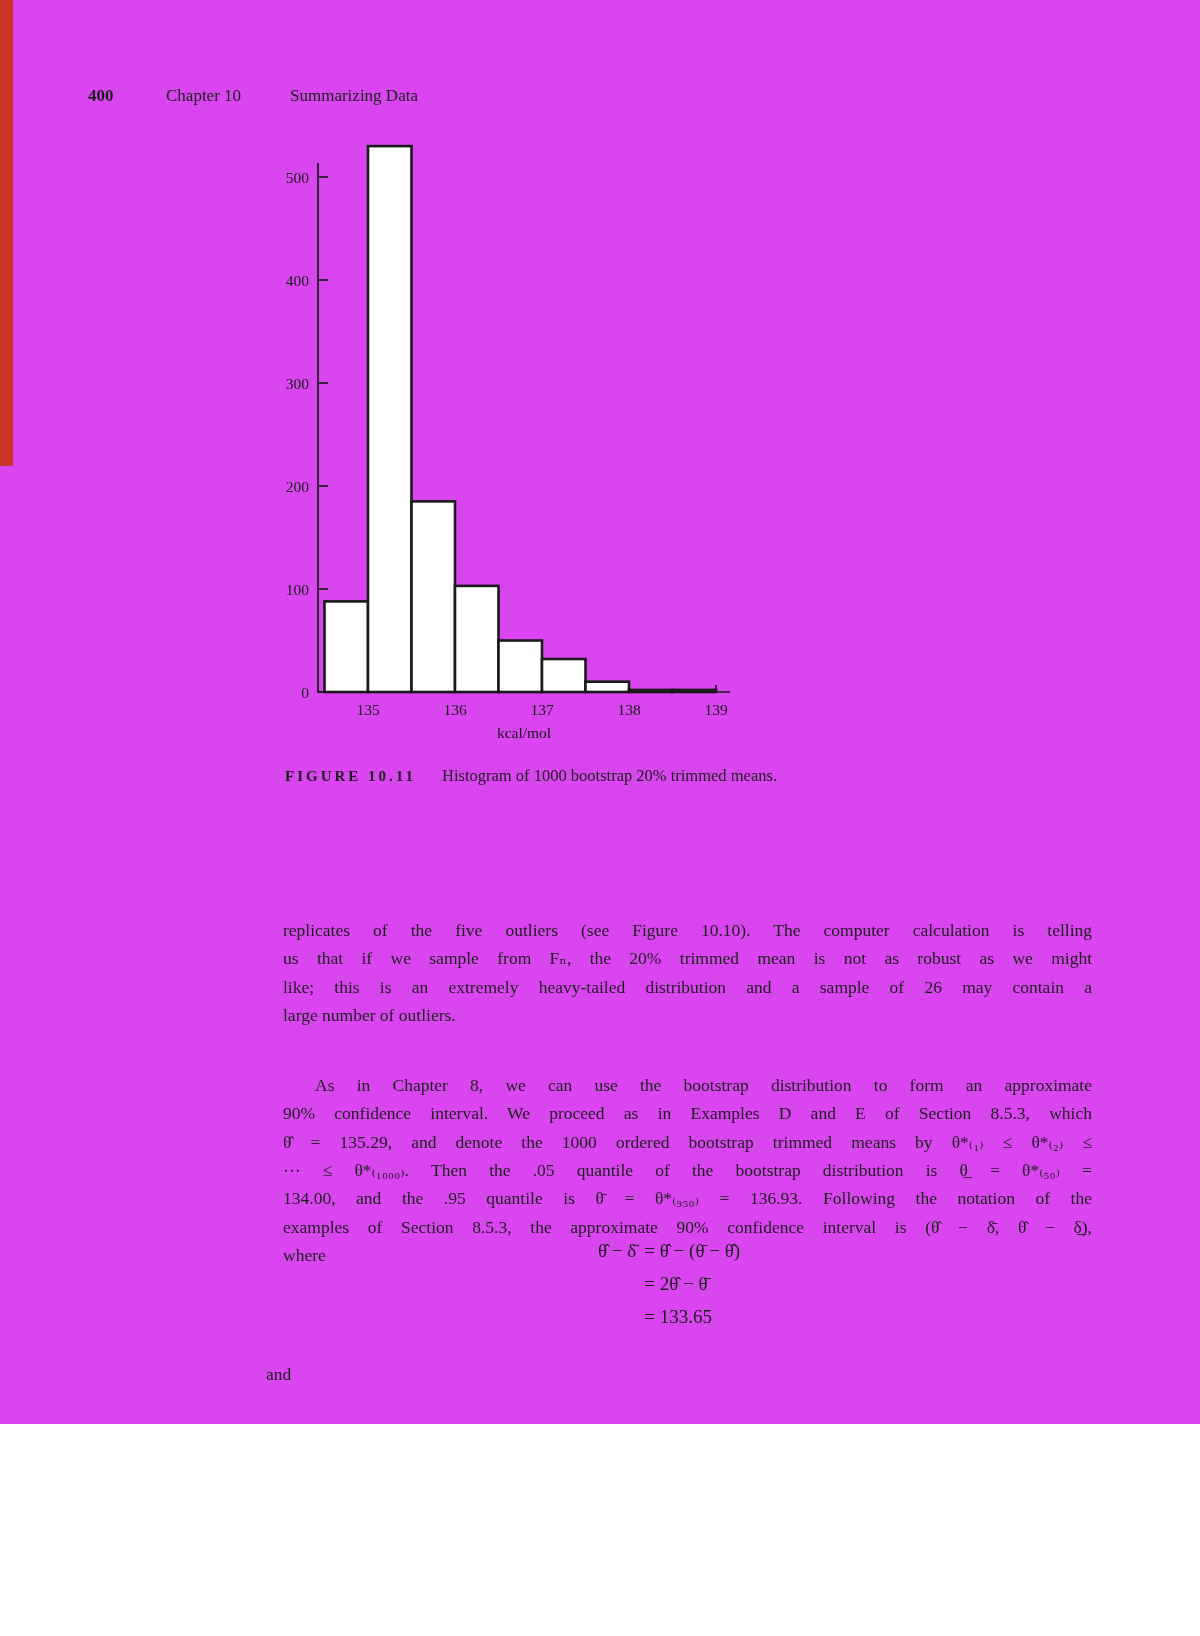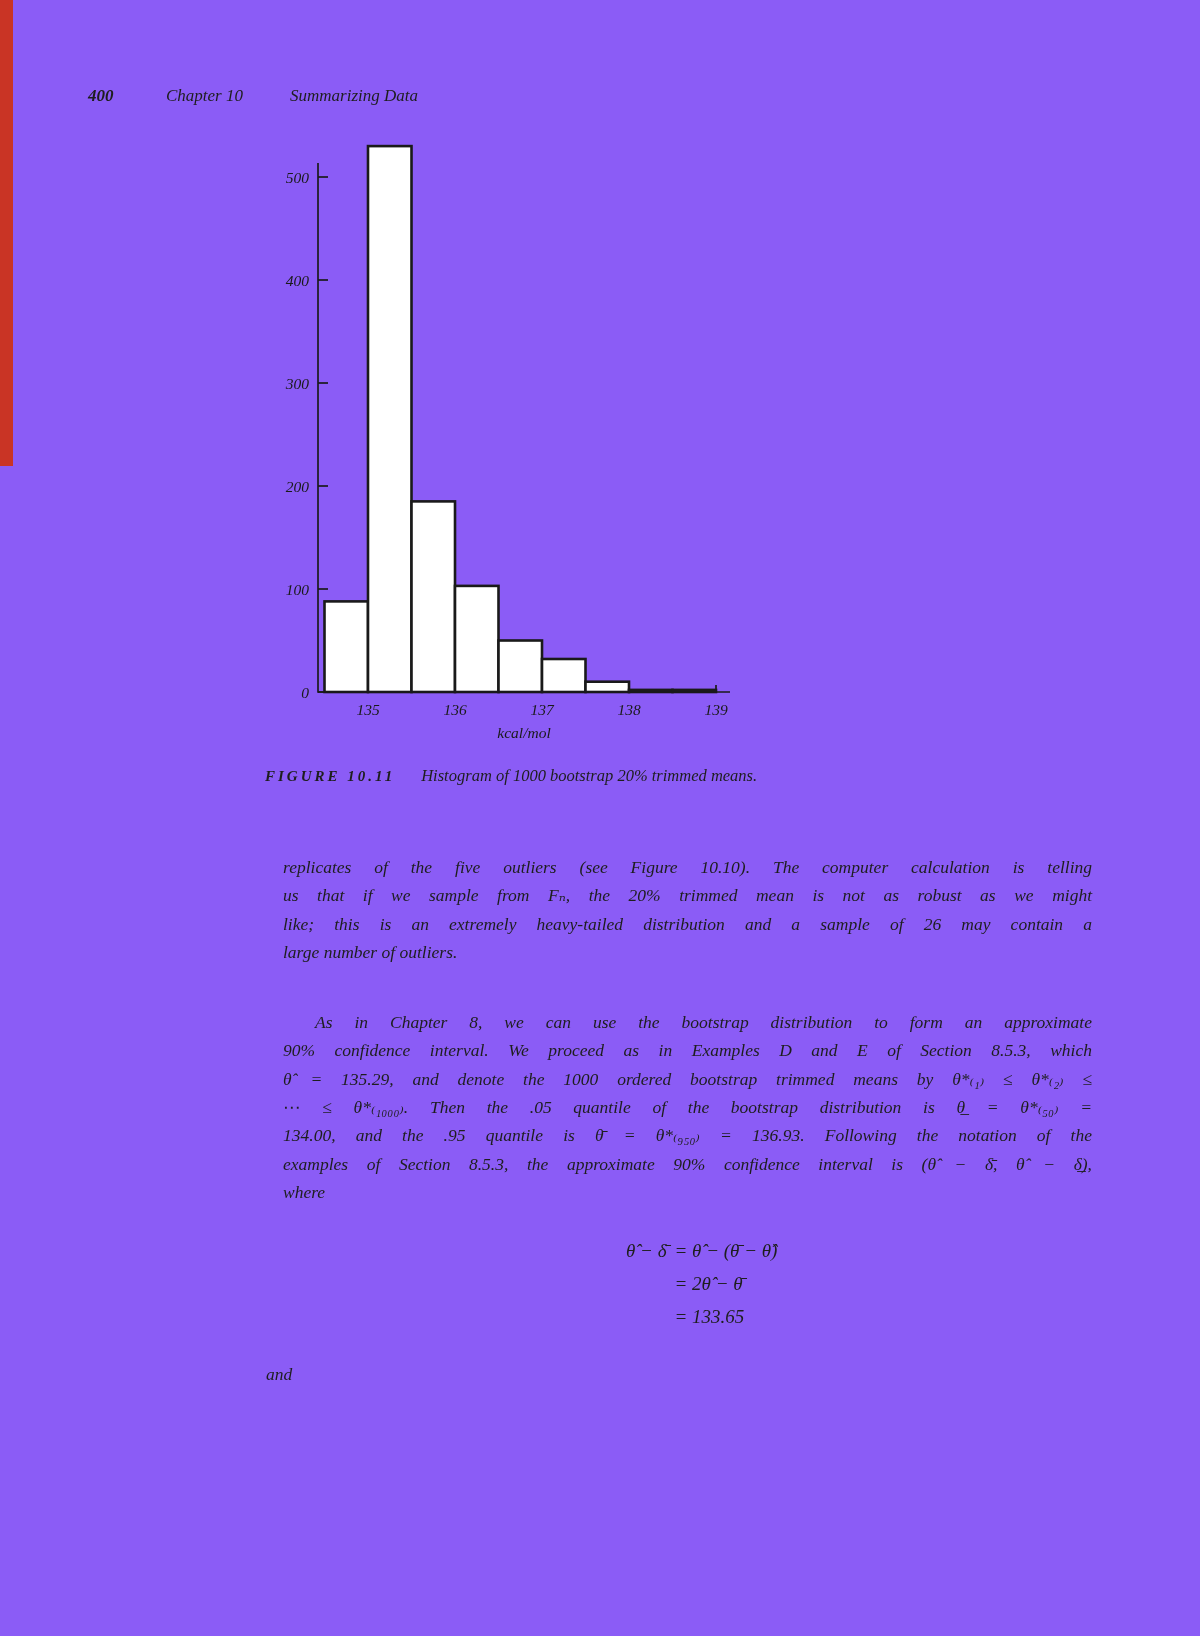--- a/index.html
+++ b/index.html
@@ -1,50 +1,49 @@
 <!DOCTYPE html>
 <html><head>
 <meta charset="utf-8">
 <style>
   html,body{margin:0;padding:0;background:#ffffff;}
   .page{
     position:relative;
-    width:1200px;height:1636px;
-    background:#8b5cf6;
+    width:1200px;height:1424px;
+    background:#d946ef;
     font-family:"Liberation Serif","DejaVu Serif","DejaVu Sans",serif;
     color:#1e1e1e;
     overflow:hidden;
-    font-style:italic;
   }
   .ribbon{
     position:absolute;left:0;top:0;width:13px;height:466px;
   }
   .header{position:absolute;top:86px;left:0;width:1200px;font-size:17px;}
   .page-num{position:absolute;left:88px;top:0;font-weight:700;}
   .chap{position:absolute;left:166px;top:0;}
   .chap-title{position:absolute;left:290px;top:0;}
   .chart-wrap{position:absolute;left:260px;top:125px;width:490px;height:640px;}
-  .caption{position:absolute;left:265px;top:766px;width:840px;font-size:16.5px;white-space:nowrap;}
+  .caption{position:absolute;left:285px;top:766px;width:840px;font-size:16.5px;white-space:nowrap;}
   .caption .cap-label{font-size:15px;letter-spacing:3px;margin-right:26px;font-weight:600;}
-  #body-text{position:absolute;left:283px;top:853px;width:809px;font-size:17.5px;}
+  #body-text{position:absolute;left:283px;top:916px;width:809px;font-size:17.5px;}
   .body-line{
     height:28.3px;line-height:28.3px;
     text-align:justify;text-align-last:justify;
     white-space:normal;overflow:visible;
   }
   .body-line.nojust{text-align:left;text-align-last:left;}
   .body-line.indent{padding-left:32px;margin-top:42px;}
   .eq-block{
     position:absolute;
     display:grid;
     grid-template-columns:max-content max-content;
     column-gap:8px;row-gap:11px;
     font-size:19px;
   }
-  .eq-block .lhs{grid-column:1;grid-row:1;margin-left:28px;}
+  .eq-block .lhs{grid-column:1;grid-row:1;}
   .eq-block .rhs{grid-column:2;}
   #eq-0{left:598px;top:1240px;}
   #eq-1{left:598px;top:1424px;}
   .connector{position:absolute;left:266px;top:1364px;font-size:17.5px;}
   text{font-family:"Liberation Serif","DejaVu Serif","DejaVu Sans",serif;}
 </style>
 </head>
 <body>
 
 <div class="page">

